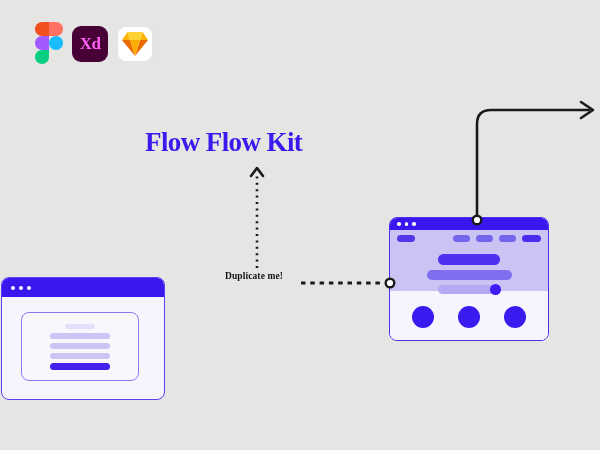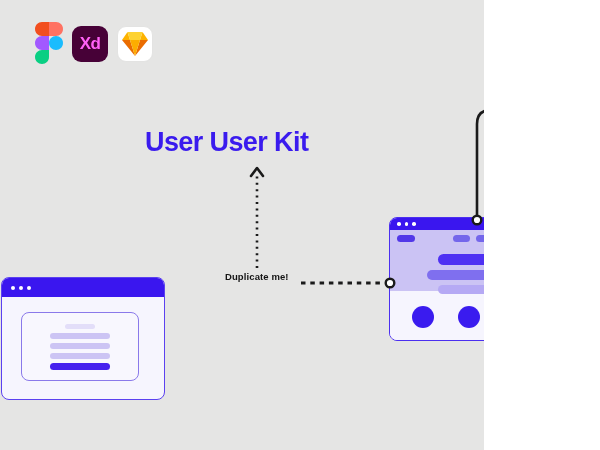--- a/index.html
+++ b/index.html
@@ -1,19 +1,19 @@
 <!DOCTYPE html>
 <html><head>
 <meta charset="utf-8">
 <style>
   html,body { margin:0; padding:0; }
   .canvas {
-    position:relative; width:484px; height:450px;
+    position:relative; width:600px; height:450px;
     background:#E5E5E4; overflow:hidden;
-    font-family:Liberation Sans, sans-serif;
+    font-family:Liberation Serif, serif;
   }
   
   .app-icons { position:absolute; left:35px; top:22px; display:flex; gap:9px; align-items:flex-start; }
   .figma-wrap { width:28px; height:42px; }
   .sq-icon {
     width:36px; height:36px; border-radius:9px; margin-top:4px;
     display:flex; align-items:center; justify-content:center;
     box-sizing:border-box;
   }
   .xd { background:#470137; color:#FF61F6; font-weight:bold; font-size:17px; letter-spacing:-0.5px; }
@@ -91,21 +91,21 @@
         <polygon points="5.5,0 0,8 8,8" fill="#FDB300"></polygon>
         <polygon points="20.5,0 26,8 18,8" fill="#FDB300"></polygon>
         <polygon points="5.5,0 20.5,0 18,8 8,8" fill="#FDD231"></polygon>
         <polygon points="0,8 8,8 13,24" fill="#EA6C00"></polygon>
         <polygon points="18,8 26,8 13,24" fill="#EA6C00"></polygon>
         <polygon points="8,8 18,8 13,24" fill="#FDAD00"></polygon>
       </svg>
     </span>
   </div>
 
-  <h1 class="title">User User Kit</h1>
+  <h1 class="title">Flow Flow Kit</h1>
 
   <div class="dup-label">Duplicate me!</div>
 
   <div class="window win-left">
     <div class="bar">
       <span class="tdot"></span>
       <span class="tdot"></span>
       <span class="tdot"></span>
     </div>
     <div class="card">

